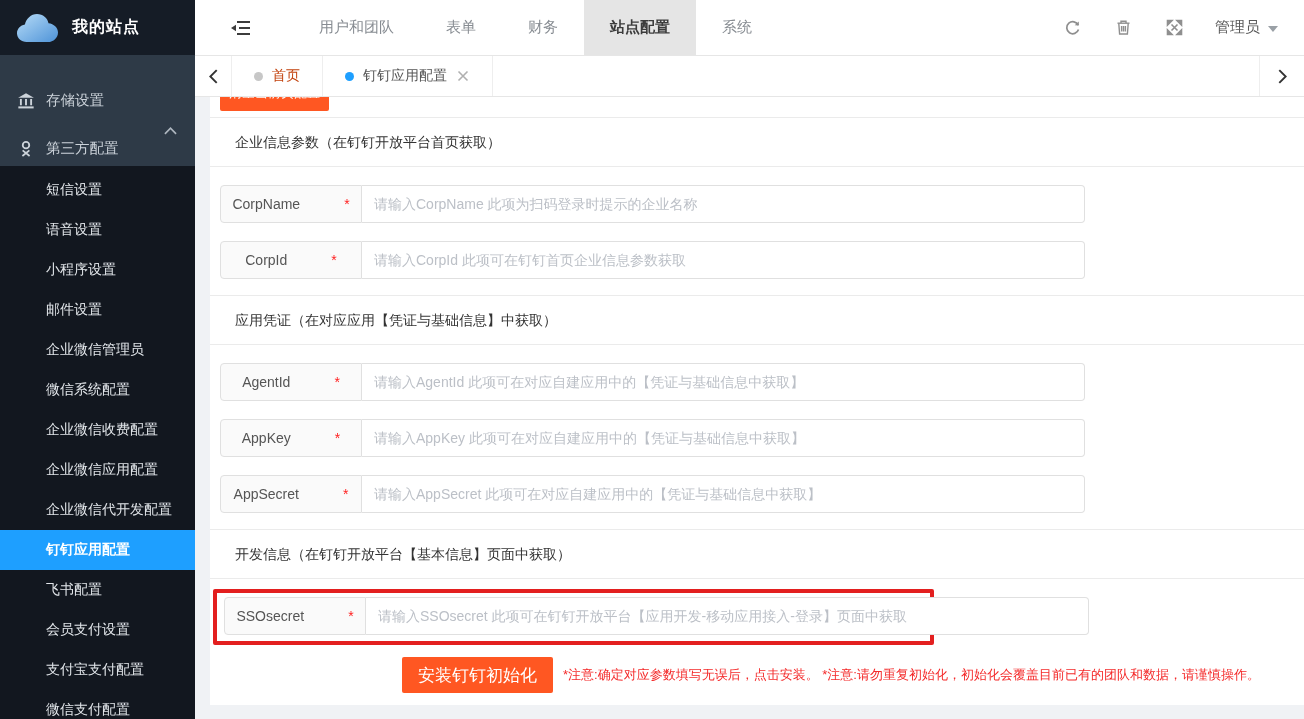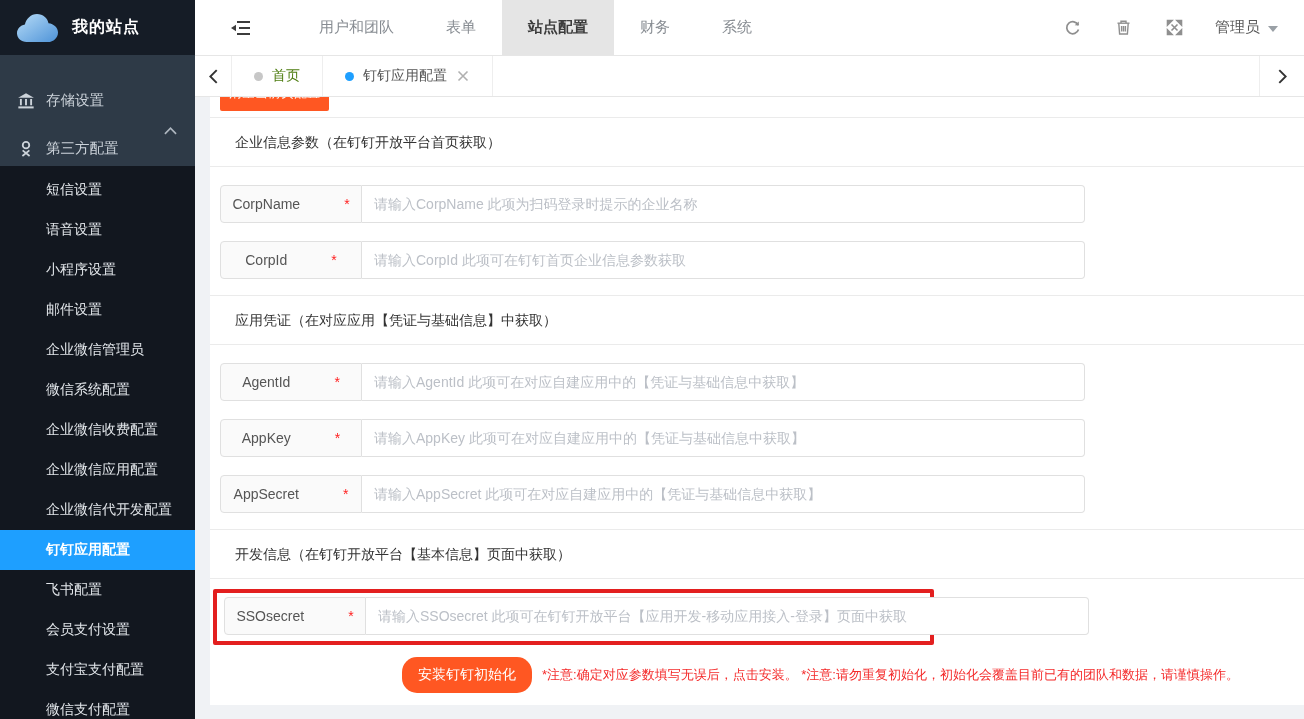--- a/index.html
+++ b/index.html
@@ -37,21 +37,21 @@
   .top-right{margin-left:auto;display:flex;align-items:center;margin-right:26px;}
   .tool-icon{width:17px;height:17px;margin-left:34px;cursor:pointer;display:inline-flex;}
   .user{display:flex;align-items:center;margin-left:32px;cursor:pointer;color:#595959;font-size:15px;}
   .caret-down{width:0;height:0;border-left:5px solid transparent;border-right:5px solid transparent;border-top:6px solid #9aa0a6;margin-left:8px;margin-top:2px;}
 
   
   .tabbar{height:42px;flex:0 0 42px;background:#fff;border-top:1px solid var(--border);border-bottom:1px solid var(--border);display:flex;align-items:stretch;}
   .tab-nav-btn{width:37px;display:flex;align-items:center;justify-content:center;cursor:pointer;}
   .tab-nav-btn.left{border-right:1px solid #eee;}
   .tab-nav-btn.right{width:45px;border-left:1px solid #eee;margin-left:auto;}
-  .tab{display:flex;align-items:center;padding:0 22px;border-right:1px solid #eee;cursor:pointer;font-size:14px;color:#4d7c0f;}
+  .tab{display:flex;align-items:center;padding:0 22px;border-right:1px solid #eee;cursor:pointer;font-size:14px;color:#c2410c;}
   .tab .dot{width:9px;height:9px;border-radius:50%;background:#c7c7c7;margin-right:9px;}
   .tab.active{color:#555;}
   .tab.active .dot{background:var(--accent);}
   .tab-close{width:13px;height:13px;margin-left:10px;display:inline-flex;cursor:pointer;}
 
   
   .content{flex:1;background:var(--page-bg);padding:0 0 14px 15px;overflow:hidden;}
   .card{background:#fff;height:608px;overflow:hidden;position:relative;}
 
   .btn{border:none;background:var(--orange);color:#fff;border-radius:2px;cursor:pointer;font-family:inherit;}
@@ -65,21 +65,21 @@
   .flabel{width:142px;background:var(--label-bg);border:1px solid var(--field-border);border-radius:4px 0 0 4px;display:flex;align-items:center;justify-content:center;color:#555;font-size:14px;gap:40px;}
   .req{color:#ff1e1e;margin-left:4px;}
   .finput{flex:1;border:1px solid var(--field-border);border-left:none;border-radius:0 4px 4px 0;background:#fff;display:flex;}
   .finput input{border:none;outline:none;width:100%;padding:0 12px;font-size:14px;font-family:inherit;color:#3b82f6;background:transparent;}
   .finput input::placeholder{color:#bcc0c7;opacity:1;}
 
   .hl-box{margin:10px 0 0 3px;width:721px;border:4px solid var(--hl-red);border-radius:2px;padding:4px 12px 6px 3px;}
   .hl-box .frow{margin:0 0 0 4px;}
 
   .action-row{display:flex;align-items:center;margin:12px 0 0 192px;}
-  .install-btn{height:36px;padding:0 16px;font-size:14px;border-radius:15px;}
+  .install-btn{height:36px;padding:0 16px;font-size:17px;}
   .warning{color:var(--warn-red);font-size:13px;margin-left:10px;white-space:nowrap;}
 
   svg{display:block;}
 </style>
 </head>
 <body>
 
 <div class="app">
 
   <aside class="sidebar">
@@ -186,25 +186,25 @@
           <path fill="#3c3c3c" d="M0 8 L5 4.8 V11.2 Z"></path>
           </svg>
       </span>
       <nav class="nav-items">
         <div class="nav-item">
             <span>用户和团队</span>
           </div>
         <div class="nav-item">
             <span>表单</span>
           </div>
+        <div class="nav-item">
+            <span>财务</span>
+          </div>
         <div class="nav-item active">
             <span>站点配置</span>
-          </div>
-        <div class="nav-item">
-            <span>财务</span>
           </div>
         <div class="nav-item">
             <span>系统</span>
           </div>
       </nav>
       <div class="top-right">
         <span class="tool-icon">
           <svg viewBox="0 0 17 17" fill="none" stroke="#8f8f8f" stroke-width="1.7">
             <path d="M14.2 6.2 A6 6 0 1 0 14.5 10.5"></path>
             <path d="M14.8 2.5 L14.8 6.6 L10.7 6.2" fill="#8f8f8f" stroke="none"></path>

